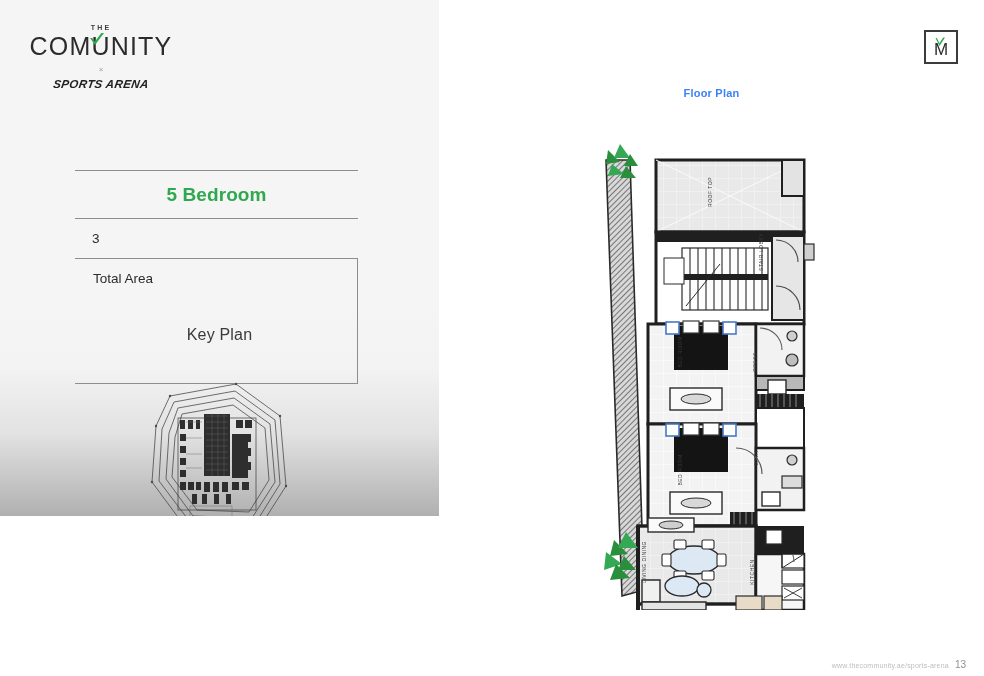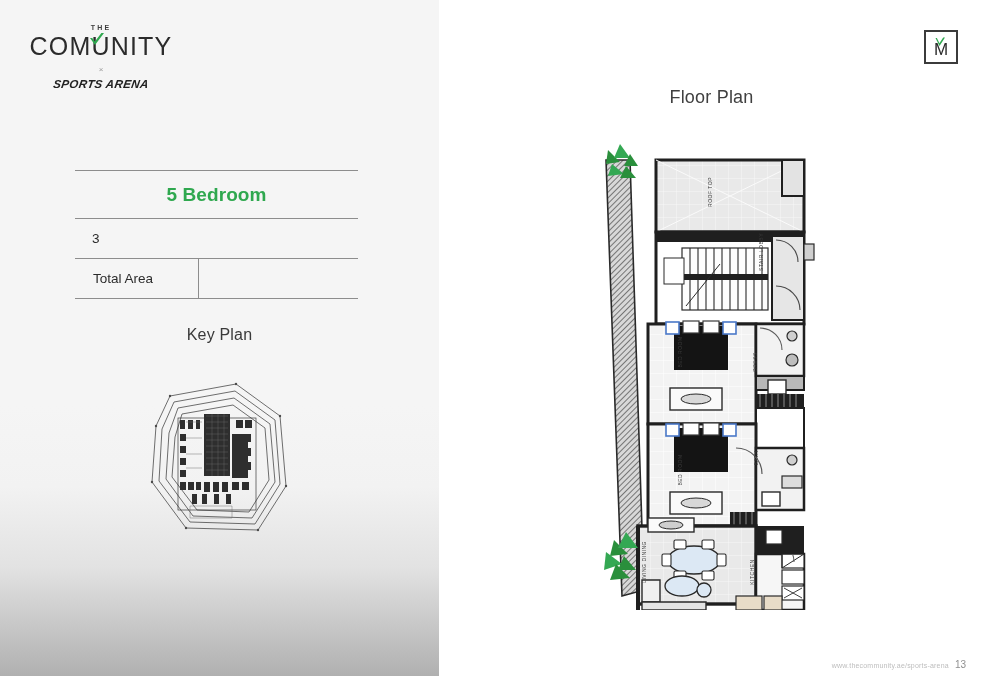--- a/index.html
+++ b/index.html
@@ -18,21 +18,21 @@
     position: absolute;
     inset: 0;
     display: flex;
     background: #ffffff;
   }
 
   
   #left-panel {
     position: relative;
     width: 439px;
-    height: 676px;
+    height: 516px;
     flex: 0 0 439px;
     background: linear-gradient(to bottom,
         #f5f5f5 0%, #f5f5f5 60%, #f2f2f2 72%,
         #e2e2e2 84%, #c6c6c6 93%, #b0b0b0 100%);
     overflow: hidden;
   }
 
   
   #brand {
     position: absolute;
@@ -99,20 +99,21 @@
     font-weight: 700;
     letter-spacing: 0.1px;
     padding: 13px 0 12px;
   }
   .spec-row {
     display: flex;
     border-top: 1.2px solid #8d8d8d;
   }
   .spec-row:last-child {
     border-bottom: 1.2px solid #8d8d8d;
+    flex-direction: column;
   }
   .spec-key {
     flex: 0 0 124px;
     padding: 12px 0 12px 18px;
     font-size: 13.5px;
     color: #2b2b2b;
     border-right: 1.2px solid #8d8d8d;
     box-sizing: border-box;
   }
   .spec-val {
@@ -173,23 +174,24 @@
     display: flex;
     align-items: center;
     justify-content: center;
   }
   #floorplan-title {
     position: absolute;
     left: 0;
     top: 87px;
     width: 100%;
     text-align: center;
-    font-size: 18px;
-    color: #404040;
+    font-size: 11px;
+    color: #3b82f6;
     letter-spacing: 0.2px;
+    font-weight: bold;
   }
   #floorplan-figure {
     position: absolute;
     left: 147px;
     top: 140px;
     width: 240px;
     height: 470px;
   }
   #footer {
     position: absolute;

